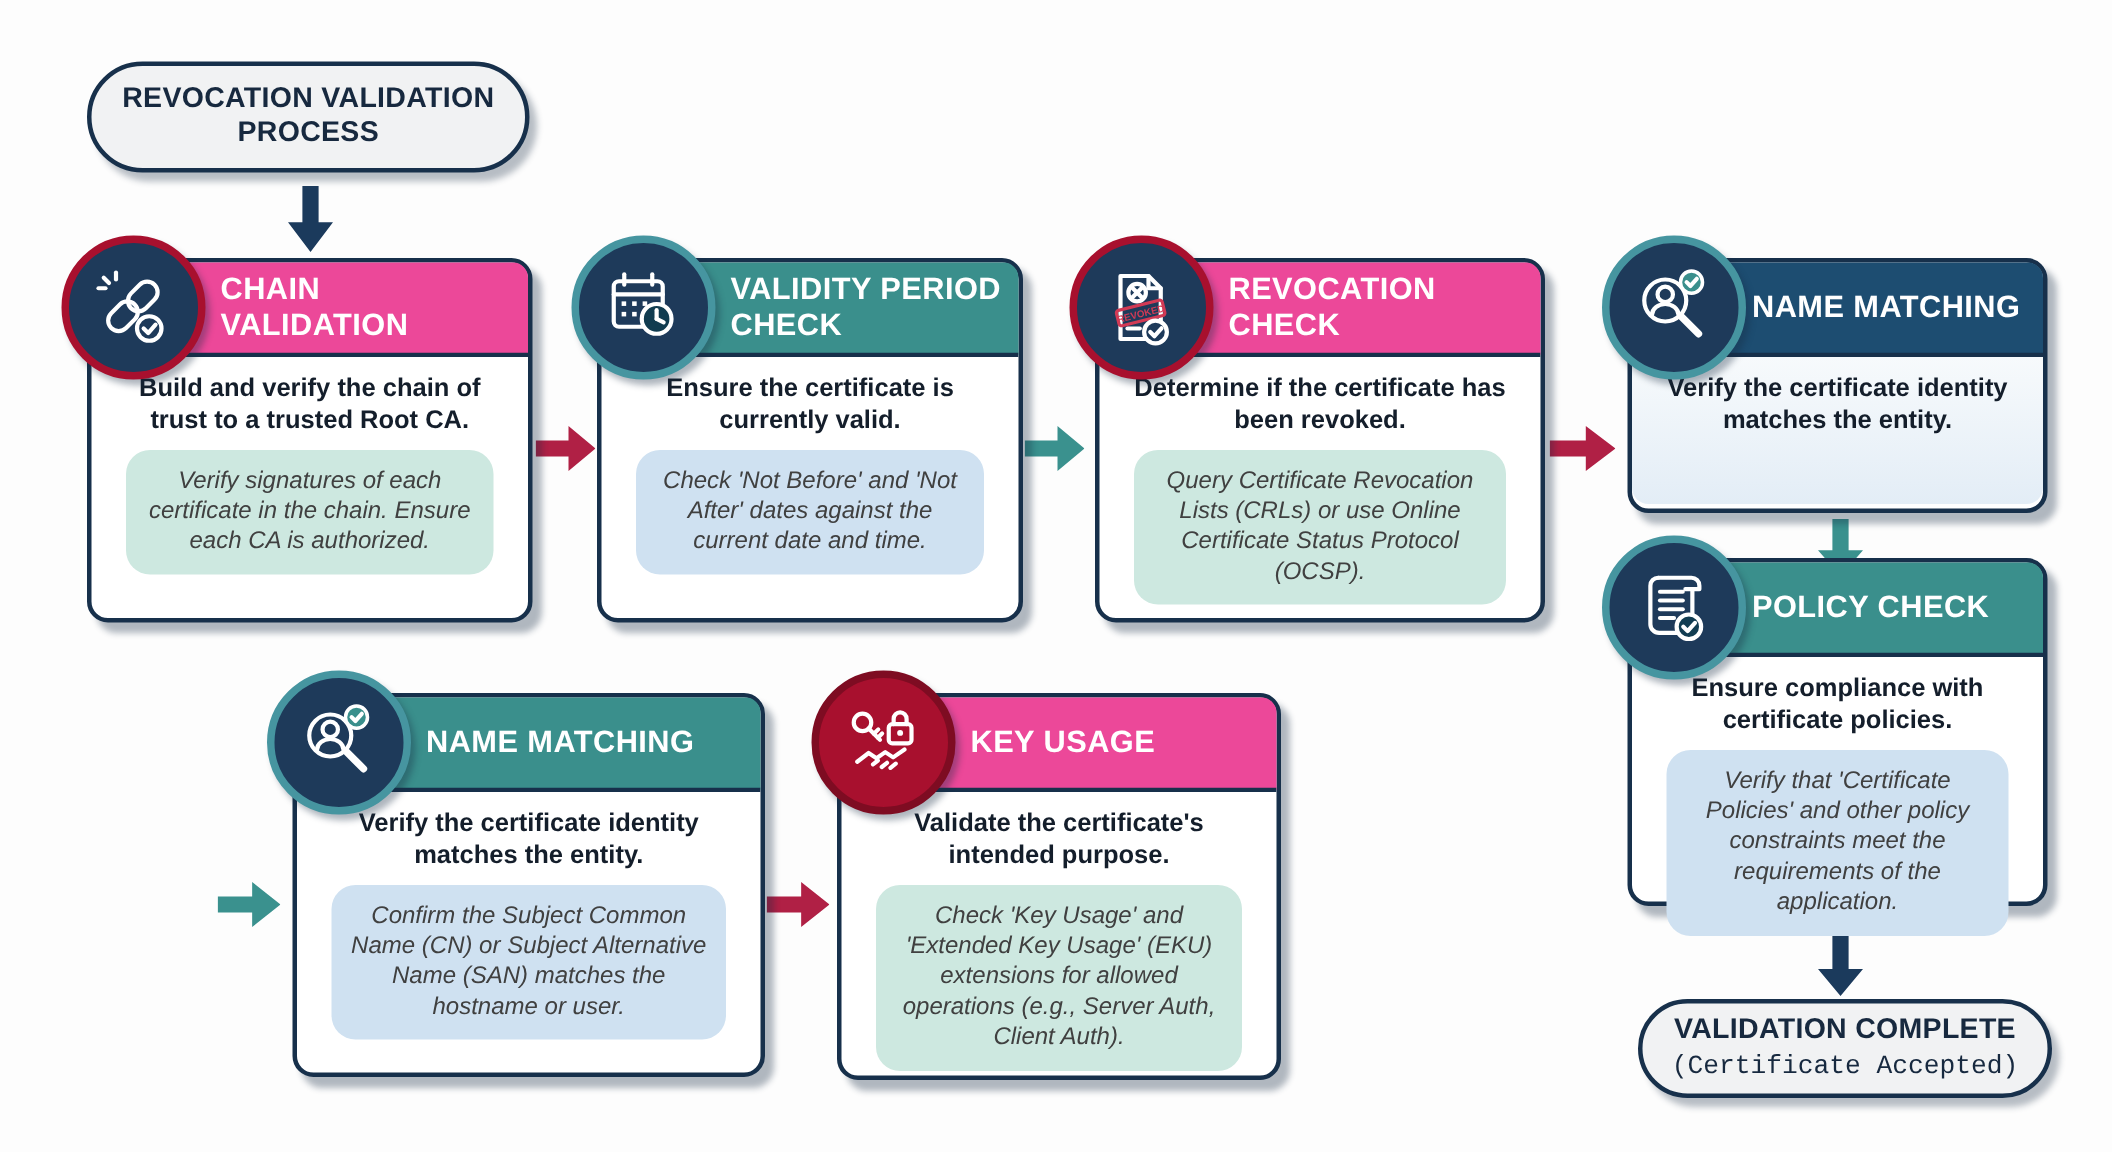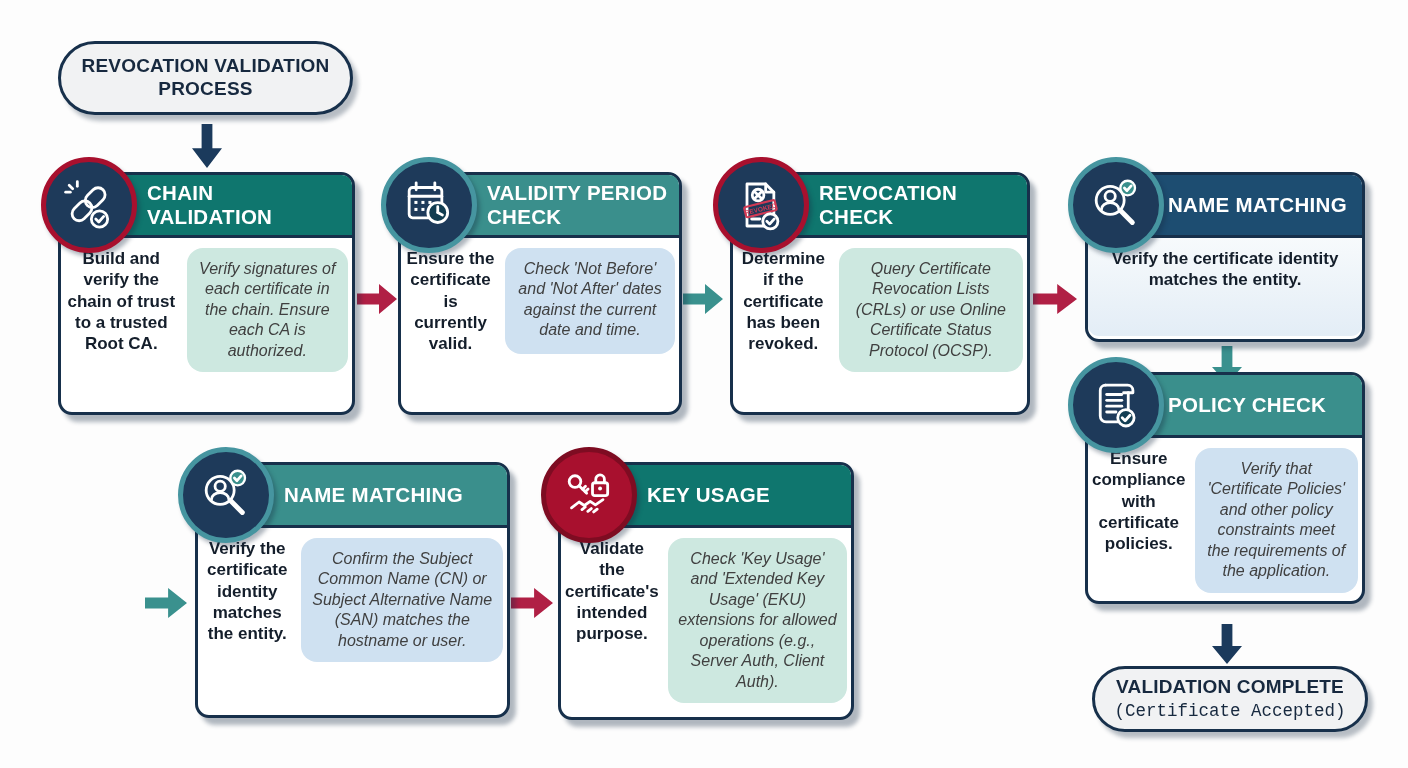--- a/index.html
+++ b/index.html
@@ -23,24 +23,24 @@
     position:absolute; background:#ffffff; border:3px solid #17304b; border-radius:14px;
     box-shadow:6px 7px 4px rgba(22,44,66,0.33);
   }
   .card-header {
     min-height:63px; display:flex; align-items:center;
     border-radius:10px 10px 0 0; border-bottom:3px solid #17304b;
     color:#ffffff; font-weight:bold; font-size:20.5px; line-height:1.15; letter-spacing:0.3px;
     padding:6px 10px 6px 86px;
   }
   .narrow .card-header { padding-left:80px; }
-  .theme-red  .card-header { background:#0f766e; }
+  .theme-red  .card-header { background:#ec4899; }
   .theme-teal .card-header { background:#3a8f8c; }
   .theme-navy .card-header { background:#1d4d71; }
-  .card-body { padding:10px 4px 12px; display:flex; gap:9px; }
+  .card-body { padding:10px 23px 12px; display:flex; flex-direction:column; gap:9px; }
   .lead { font-weight:bold; color:#141e2b; font-size:17px; line-height:1.25; text-align:center; }
   .detail {
     border-radius:16px; padding:11px 10px; font-size:16px; line-height:1.28;
     color:#404040; text-align:center;font-style:italic;
   }
   .detail.mint { background:#cde8e0; }
   .detail.blue { background:#cfe1f1; }
   .light-body .card-body { background:linear-gradient(180deg,#f7fafc 0%,#e3edf6 100%); border-radius:0 0 11px 11px; min-height:98px; }
 
   

